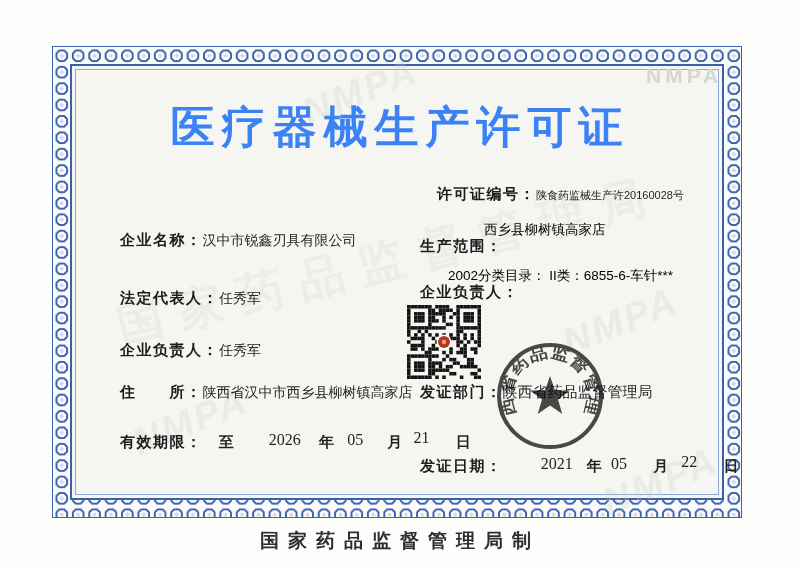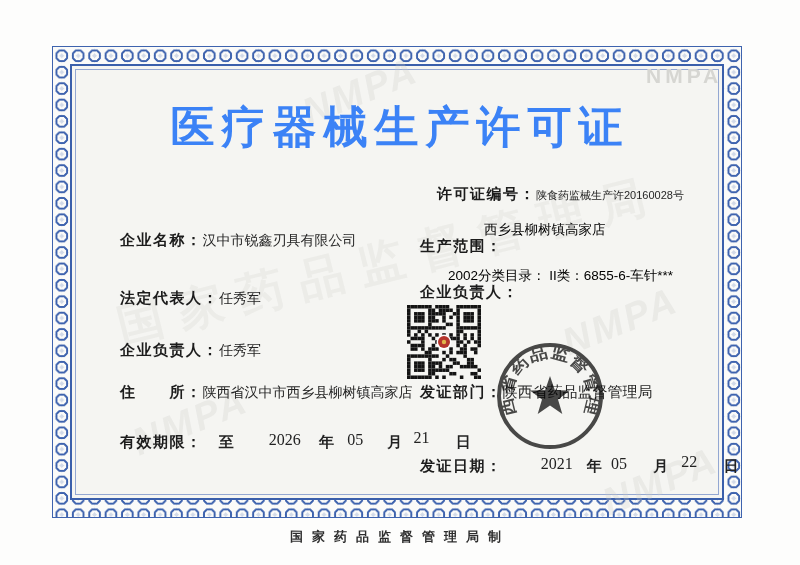--- a/index.html
+++ b/index.html
@@ -47,21 +47,21 @@
   }
   .row { position:absolute; white-space:nowrap; font-size:15px; }
   .lbl { font-weight:bold; color:#1c1c1c; letter-spacing:1.5px; }
   .val { color:#262626; font-size:14px; }
   .val-above { position:absolute; white-space:nowrap; font-size:13.5px; color:#000000; }
   .num { font-family:"Liberation Serif","DejaVu Serif",serif; font-size:16px; position:relative; top:-2px; }
   .unit { font-weight:bold; letter-spacing:1px; }
 
   .footer-line {
     position:absolute; left:0; top:528px; width:100%;
-    text-align:center; font-size:13px; font-weight:600;
+    text-align:center; font-size:19px; font-weight:600;
     letter-spacing:9px; color:#2e2e2e;
   }
 
   .qr-box { position:absolute; left:407px; top:305px; width:74px; height:74px; z-index:5; }
   .seal-box { position:absolute; left:494px; top:338px; width:114px; height:120px; z-index:6; opacity:0.85; mix-blend-mode:multiply; }
 </style>
 </head>
 <body>
 
 <div class="stage">

